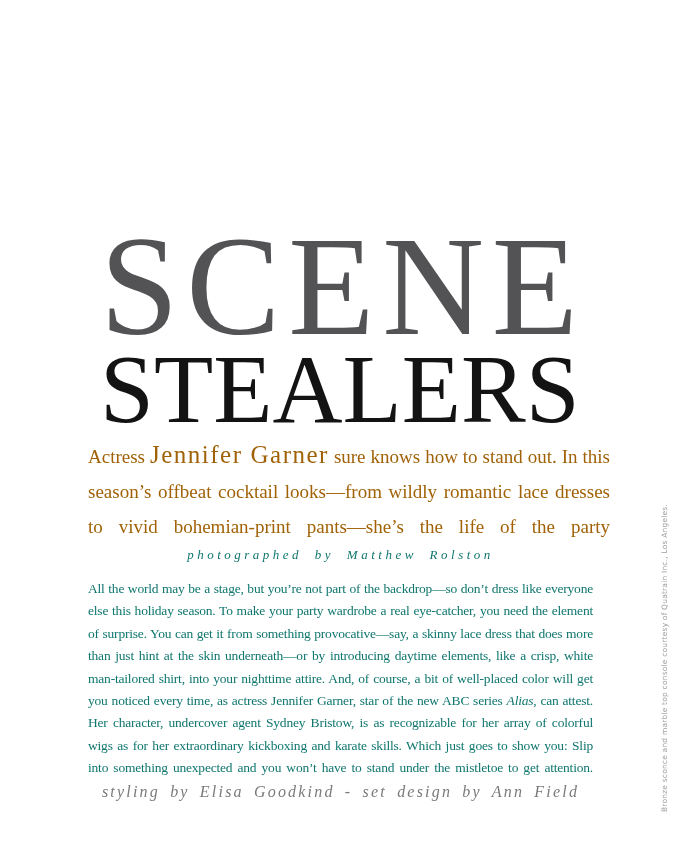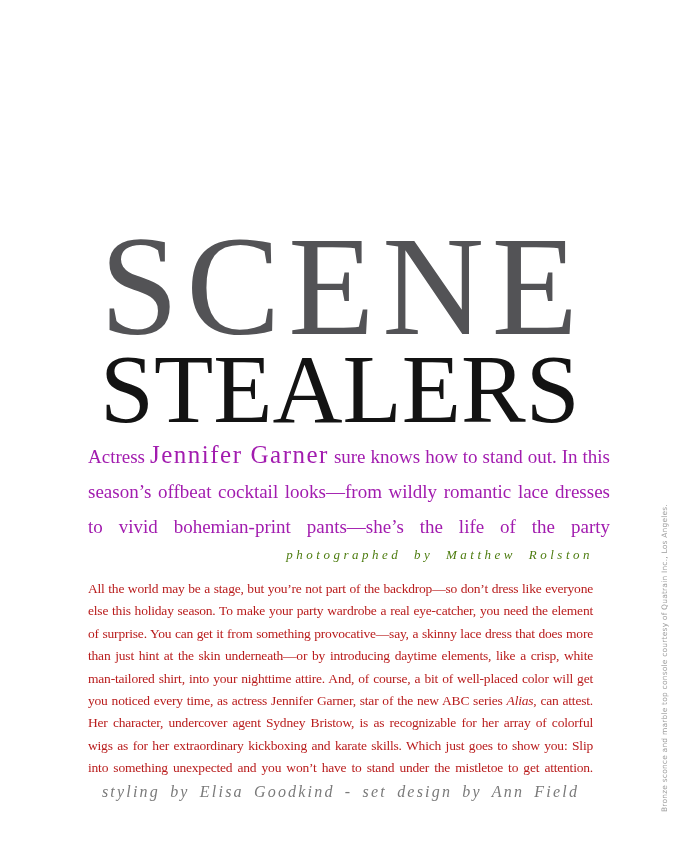--- a/index.html
+++ b/index.html
@@ -19,37 +19,37 @@
     line-height:1;
   }
   .title-line span{display:inline-block;}
   #title1{top:216px;font-size:141px;color:#535356;}
   #title2{top:341px;font-size:97px;color:#131313;}
   
   .deck{
     position:absolute;
     top:437px;left:88px;width:522px;
     font-size:19px;line-height:35px;
-    color:#a21caf;
+    color:#a16207;
     text-align:justify;
     -moz-text-align-last:justify;
     text-align-last:justify;
   }
   .deck .seg-feature{
     font-size:25px;
     letter-spacing:1.5px;
   }
   
   .photo-credit{
     position:absolute;
     top:547px;left:88px;width:505px;
-    text-align:right;
+    text-align:center;
     font-size:13px;font-style:italic;
     letter-spacing:3.5px;word-spacing:6px;
-    color:#4d7c0f;
+    color:#0f766e;
   }
   .styling-credit{
     position:absolute;
     top:783px;left:88px;width:505px;
     text-align:center;
     font-size:16px;font-style:italic;
     letter-spacing:2.2px;word-spacing:4px;
     color:#7a7a7a;
   }
   .side-credit{
@@ -62,21 +62,21 @@
     letter-spacing:0.2px;
     color:#9e9e9e;
     white-space:nowrap;
   }
   
   .body-text{
     position:absolute;
     top:578px;left:88px;width:505px;
     font-size:13.5px;line-height:22.4px;
     letter-spacing:-0.2px;
-    color:#b91c1c;
+    color:#0f766e;
     text-align:justify;
     -moz-text-align-last:justify;
     text-align-last:justify;
   }
   .seg-italic{font-style:italic;}
 </style>
 </head>
 <body>
 
 <div class="page">

